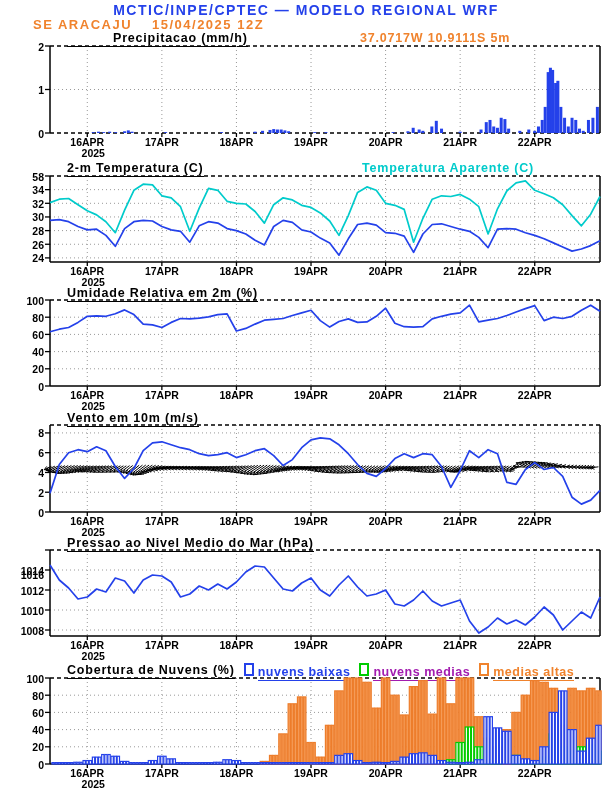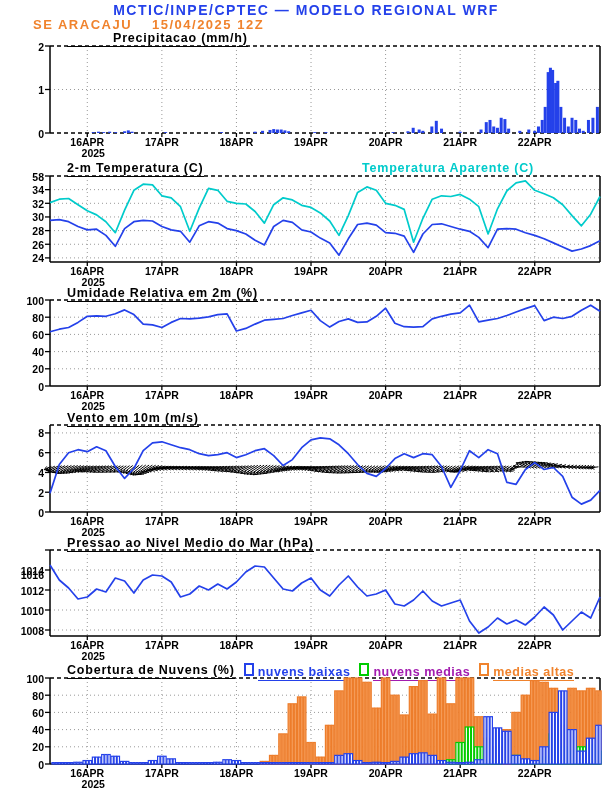--- a/index.html
+++ b/index.html
@@ -21,20 +21,21 @@
 </style>
 </head>
 <body>
 <div id="root">
 
   <div class="hdr1">MCTIC/INPE/CPTEC — MODELO REGIONAL WRF</div>
   <div class="hdr2" style="left:33px;">SE ARACAJU</div>
   <div class="hdr2" style="left:152px;">15/04/2025 12Z</div>
 
   <div class="ptitle" style="left:67px;top:31px;padding-left:46px;">Precipitacao (mm/h)</div>
+  <div class="plabel" style="left:360px;top:31px;color:#F0832D;">37.0717W 10.9111S 5m</div>
 
   <div class="ptitle" style="left:67px;top:161px;">2-m Temperatura (C)</div>
   <div class="plabel" style="left:362px;top:161px;color:#00CBCB;">Temperatura Aparente (C)</div>
 
   <div class="ptitle" style="left:67px;top:286px;">Umidade Relativa em 2m (%)</div>
   <div class="ptitle" style="left:67px;top:411px;">Vento em 10m (m/s)</div>
   <div class="ptitle" style="left:67px;top:536px;">Pressao ao Nivel Medio do Mar (hPa)</div>
 
   <div class="legendrow" style="left:67px;top:663px;">
     <span class="ptitle" style="position:static;">Cobertura de Nuvens (%)</span>

